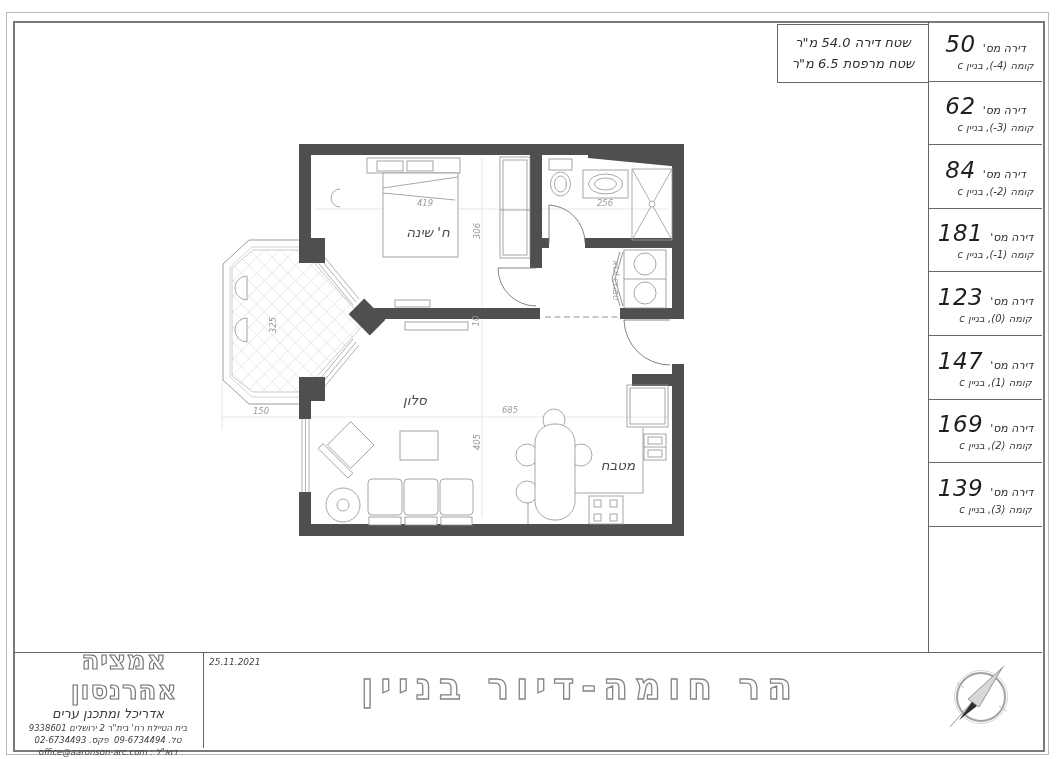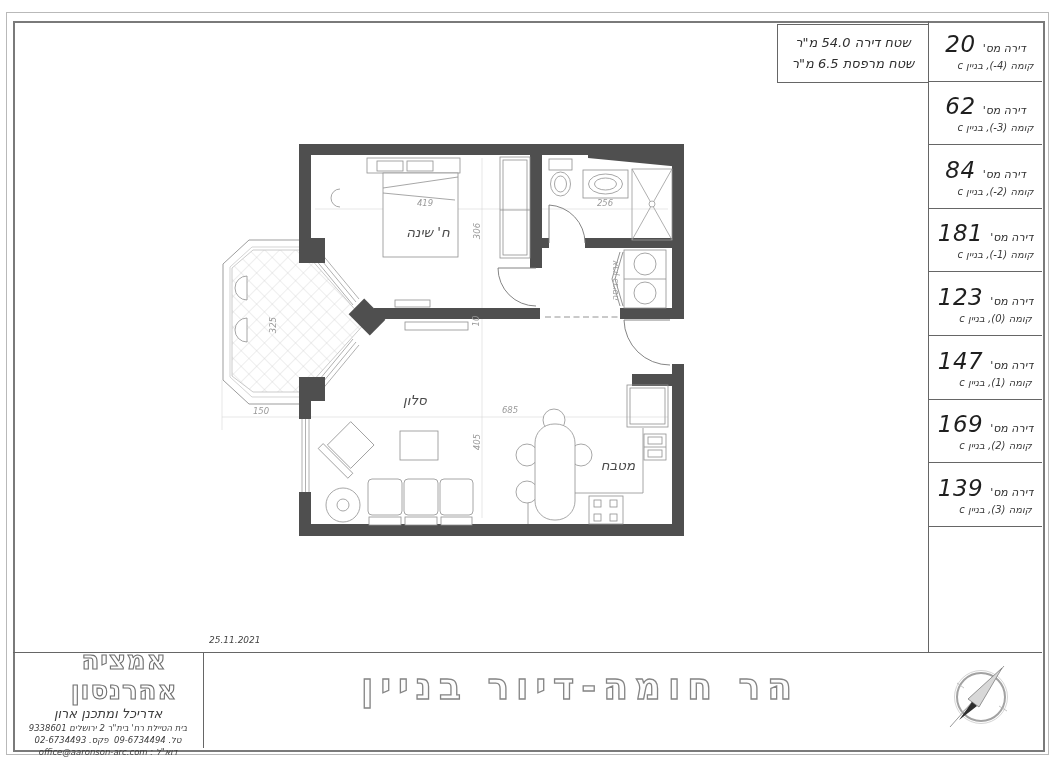--- a/index.html
+++ b/index.html
@@ -27,21 +27,21 @@
   
   .tb-line{background:#666;}
   #tb-top{left:13px;top:652px;width:1029px;height:1px;}
   #arch-box{left:13px;top:653px;width:190px;height:95px;border-right:1px solid #666;
             display:flex;flex-direction:column;align-items:center;justify-content:center;
             direction:rtl;text-align:center;}
   .outline-text{color:#fdfdfd;-webkit-text-stroke:1.1px #6f6f6f;}
   #arch-name{font-size:26px;font-weight:bold;letter-spacing:1px;margin-left:32px;}
   #arch-prof{font-size:13px;font-style:italic;color:#3c3c3c;margin-top:1px;}
   .arch-small{font-size:8.5px;font-style:italic;color:#3c3c3c;margin-top:2px;direction:rtl;}
-  #plan-date{left:209px;top:635px;font-size:9px;font-style:italic;color:#444;}
+  #plan-date{left:209px;top:657px;font-size:9px;font-style:italic;color:#444;}
   #project-title{left:220px;top:666px;width:720px;text-align:center;direction:rtl;
                  font-size:36px;font-weight:bold;letter-spacing:7px;
                  color:#fdfdfd;-webkit-text-stroke:1.3px #858585;}
 
   .dimtext{font-style:italic;fill:#9a9a9a;font-size:8.5px;font-family:"DejaVu Sans",sans-serif;}
   .roomtext{font-style:italic;fill:#4a4a4a;font-size:13.5px;font-family:"DejaVu Sans",sans-serif;}
 </style>
 </head>
 <body>
 
@@ -51,21 +51,21 @@
 
   <div class="abs" id="area-box">
     <div dir="rtl">שטח דירה 54.0 מ"ר</div>
     <div dir="rtl">שטח מרפסת 6.5 מ"ר</div>
   </div>
 
   <div class="abs" id="apt-col">
     <div class="apt-cell" style="height:61px">
       <div class="apt-line1">
           <span class="apt-label">דירה מס'</span>
-          <span class="apt-num">20</span>
+          <span class="apt-num">50</span>
         </div>
       <div class="apt-line2"><span>קומה</span>&nbsp;<span dir="ltr">(-4)</span><span>, בניין c</span></div>
     </div>
     <div class="apt-cell" style="height:63px">
       <div class="apt-line1">
           <span class="apt-label">דירה מס'</span>
           <span class="apt-num">62</span>
         </div>
       <div class="apt-line2"><span>קומה</span>&nbsp;<span dir="ltr">(-3)</span><span>, בניין c</span></div>
     </div>
@@ -292,21 +292,21 @@
     <text x="276" y="325" text-anchor="middle" class="dimtext" transform="rotate(-90 276 325)">325</text>
     <text x="261" y="414" text-anchor="middle" class="dimtext">150</text>
     <text x="510" y="413" text-anchor="middle" class="dimtext">685</text>
     <text x="480" y="442" text-anchor="middle" class="dimtext" transform="rotate(-90 480 442)">405</text>
     <text x="479" y="321" text-anchor="middle" class="dimtext" font-size="7" transform="rotate(-90 479 321)">10</text>
   </svg>
 
   <div class="abs tb-line" id="tb-top"></div>
   <div class="abs" id="arch-box">
     <div id="arch-name" class="outline-text">אמציה אהרנסון</div>
-    <div id="arch-prof">אדריכל ומתכנן ארון</div>
+    <div id="arch-prof">אדריכל ומתכנן ערים</div>
     <div class="arch-small">בית הטיילת רח' בית"ר 2 ירושלים 9338601</div>
     <div class="arch-small">
       <span>טל.</span>&nbsp;<span dir="ltr">09-6734494</span>&nbsp;
       <span>פקס.</span>&nbsp;<span dir="ltr">02-6734493</span>
     </div>
     <div class="arch-small">
       <span>דוא"ל :</span>&nbsp;<span dir="ltr">office@aaronson-arc.com</span>
     </div>
   </div>
   <div class="abs" id="plan-date">25.11.2021</div>

